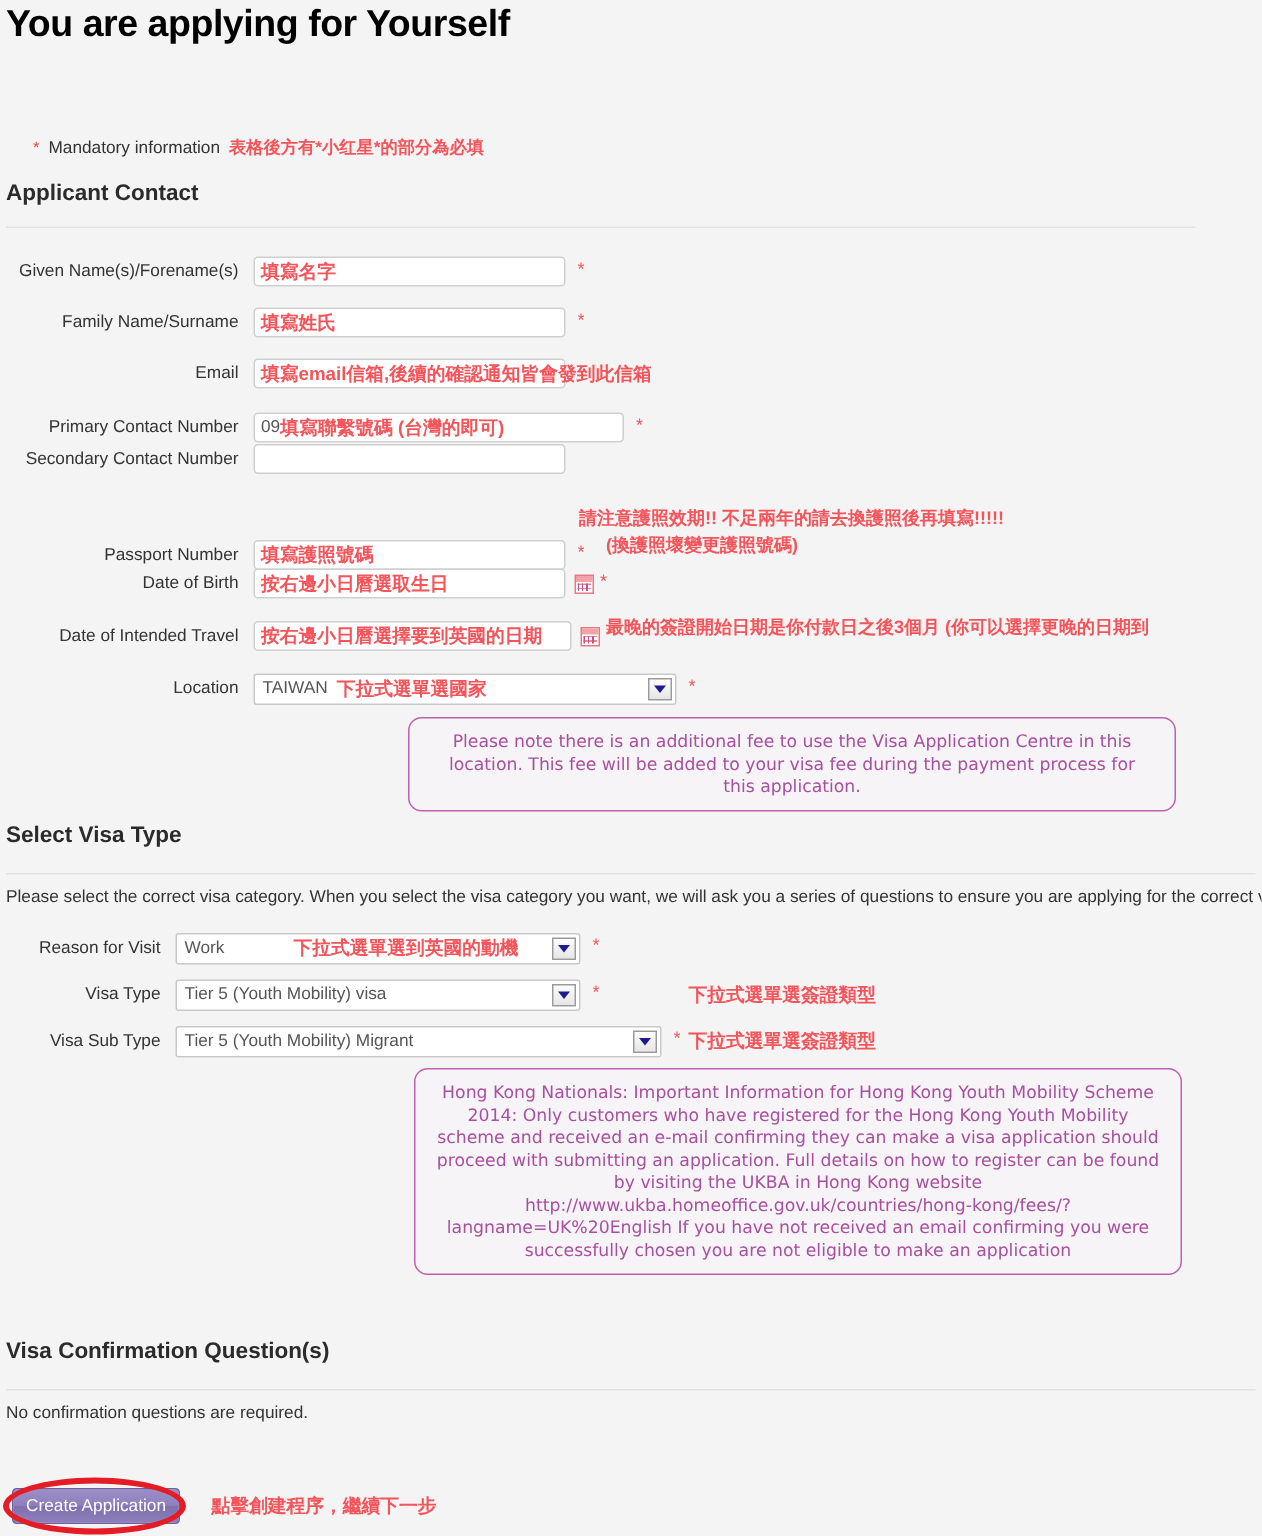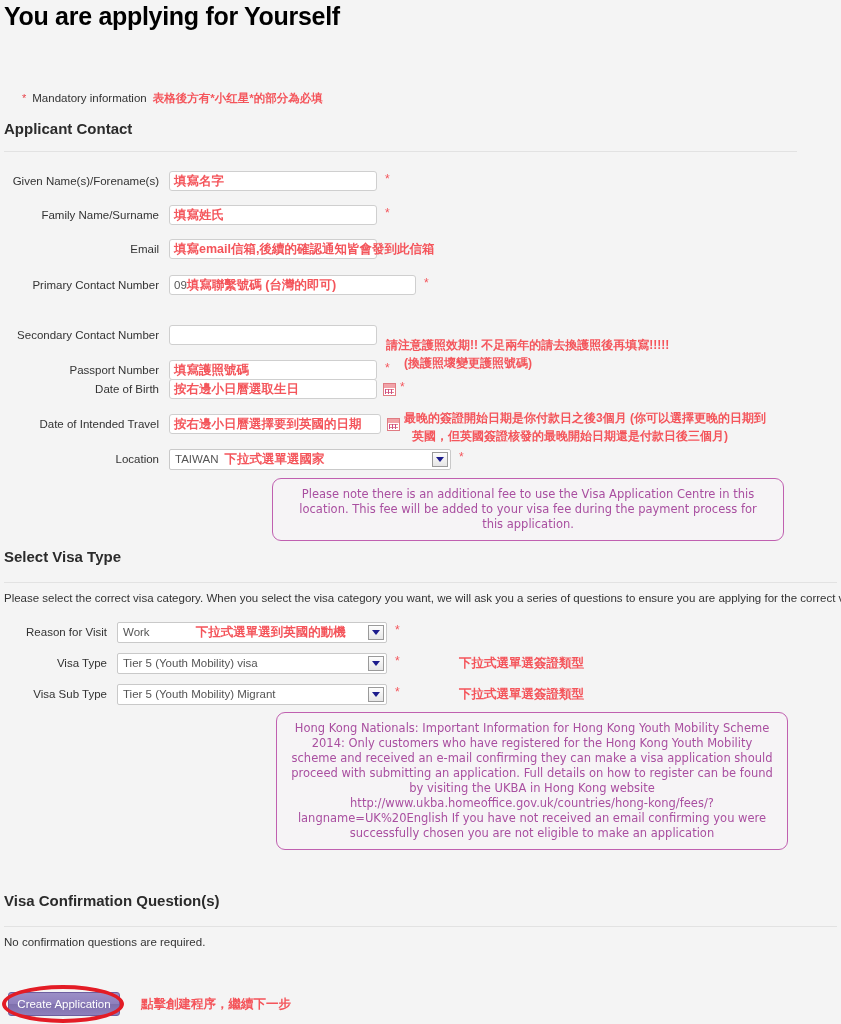--- a/index.html
+++ b/index.html
@@ -319,21 +319,21 @@
 
   <div class="field-row" style="left:4px; top:274px;">
     <span class="field-label">Primary Contact Number</span>
     <span class="textbox" style="width:247px;">
         <span class="plain">09</span>
         <span class="ov">填寫聯繫號碼 (台灣的即可)</span>
       </span>
     <span class="req-star">*</span>
   </div>
 
-  <div class="field-row" style="left:4px; top:324px;align-items:center;">
+  <div class="field-row" style="left:4px; top:295px;align-items:center;">
     <span class="field-label">Secondary Contact Number</span>
     <span class="textbox">
         <span class="ov"></span>
       </span>
   </div>
 
   <div class="field-row" style="left:4px; top:359px;justify-content:center;">
     <span class="field-label">Passport Number</span>
     <span class="textbox">
         <span class="ov">填寫護照號碼</span>
@@ -354,21 +354,20 @@
 
   <div class="field-row" style="left:4px; top:413px;">
     <span class="field-label">Date of Intended Travel</span>
     <span class="textbox" style="width:212px;">
         <span class="ov">按右邊小日曆選擇要到英國的日期</span>
       </span>
     <span class="cal-icon"></span>
     <span class="req-star" style="margin-left:4px;">*</span>
   </div>
   <div class="note-abs" style="left:404px; top:410px;">最晚的簽證開始日期是你付款日之後3個月 (你可以選擇更晚的日期到</div>
-  <div class="note-abs" style="left:412px; top:428px;">英國，但英國簽證核發的最晚開始日期還是付款日後三個月)</div>
 
   <div class="field-row" style="left:4px; top:448px;">
     <span class="field-label">Location</span>
     <span class="selectbox" style="width:282px;">
       <span>TAIWAN</span>
       <span class="sel-ann">下拉式選單選國家</span>
       <span class="sel-arrow">
           <span></span>
         </span>
     </span>
@@ -400,21 +399,21 @@
       <span class="sel-arrow">
           <span></span>
         </span>
     </span>
     <span class="req-star">*</span>
   </div>
   <div class="note-abs" style="left:459px; top:655px; font-size:12.5px;">下拉式選單選簽證類型</div>
 
   <div class="field-row" style="left:-48px; top:683px;">
     <span class="field-label">Visa Sub Type</span>
-    <span class="selectbox" style="width:270px;">
+    <span class="selectbox" style="width:324px;">
       <span>Tier 5 (Youth Mobility) Migrant</span>
       <span class="sel-arrow">
           <span></span>
         </span>
     </span>
     <span class="req-star">*</span>
   </div>
   <div class="note-abs" style="left:459px; top:686px; font-size:12.5px;">下拉式選單選簽證類型</div>
 
   <div class="infobox" style="left:276px; top:712px; width:512px;">Hong Kong Nationals: Important Information for Hong Kong Youth Mobility Scheme 2014: Only customers who have registered for the Hong Kong Youth Mobility scheme and received an e-mail confirming they can make a visa application should proceed with submitting an application. Full details on how to register can be found by visiting the UKBA in Hong Kong website http://www.ukba.homeoffice.gov.uk/countries/hong-kong/fees/?langname=UK%20English If you have not received an email confirming you were successfully chosen you are not eligible to make an application</div>

